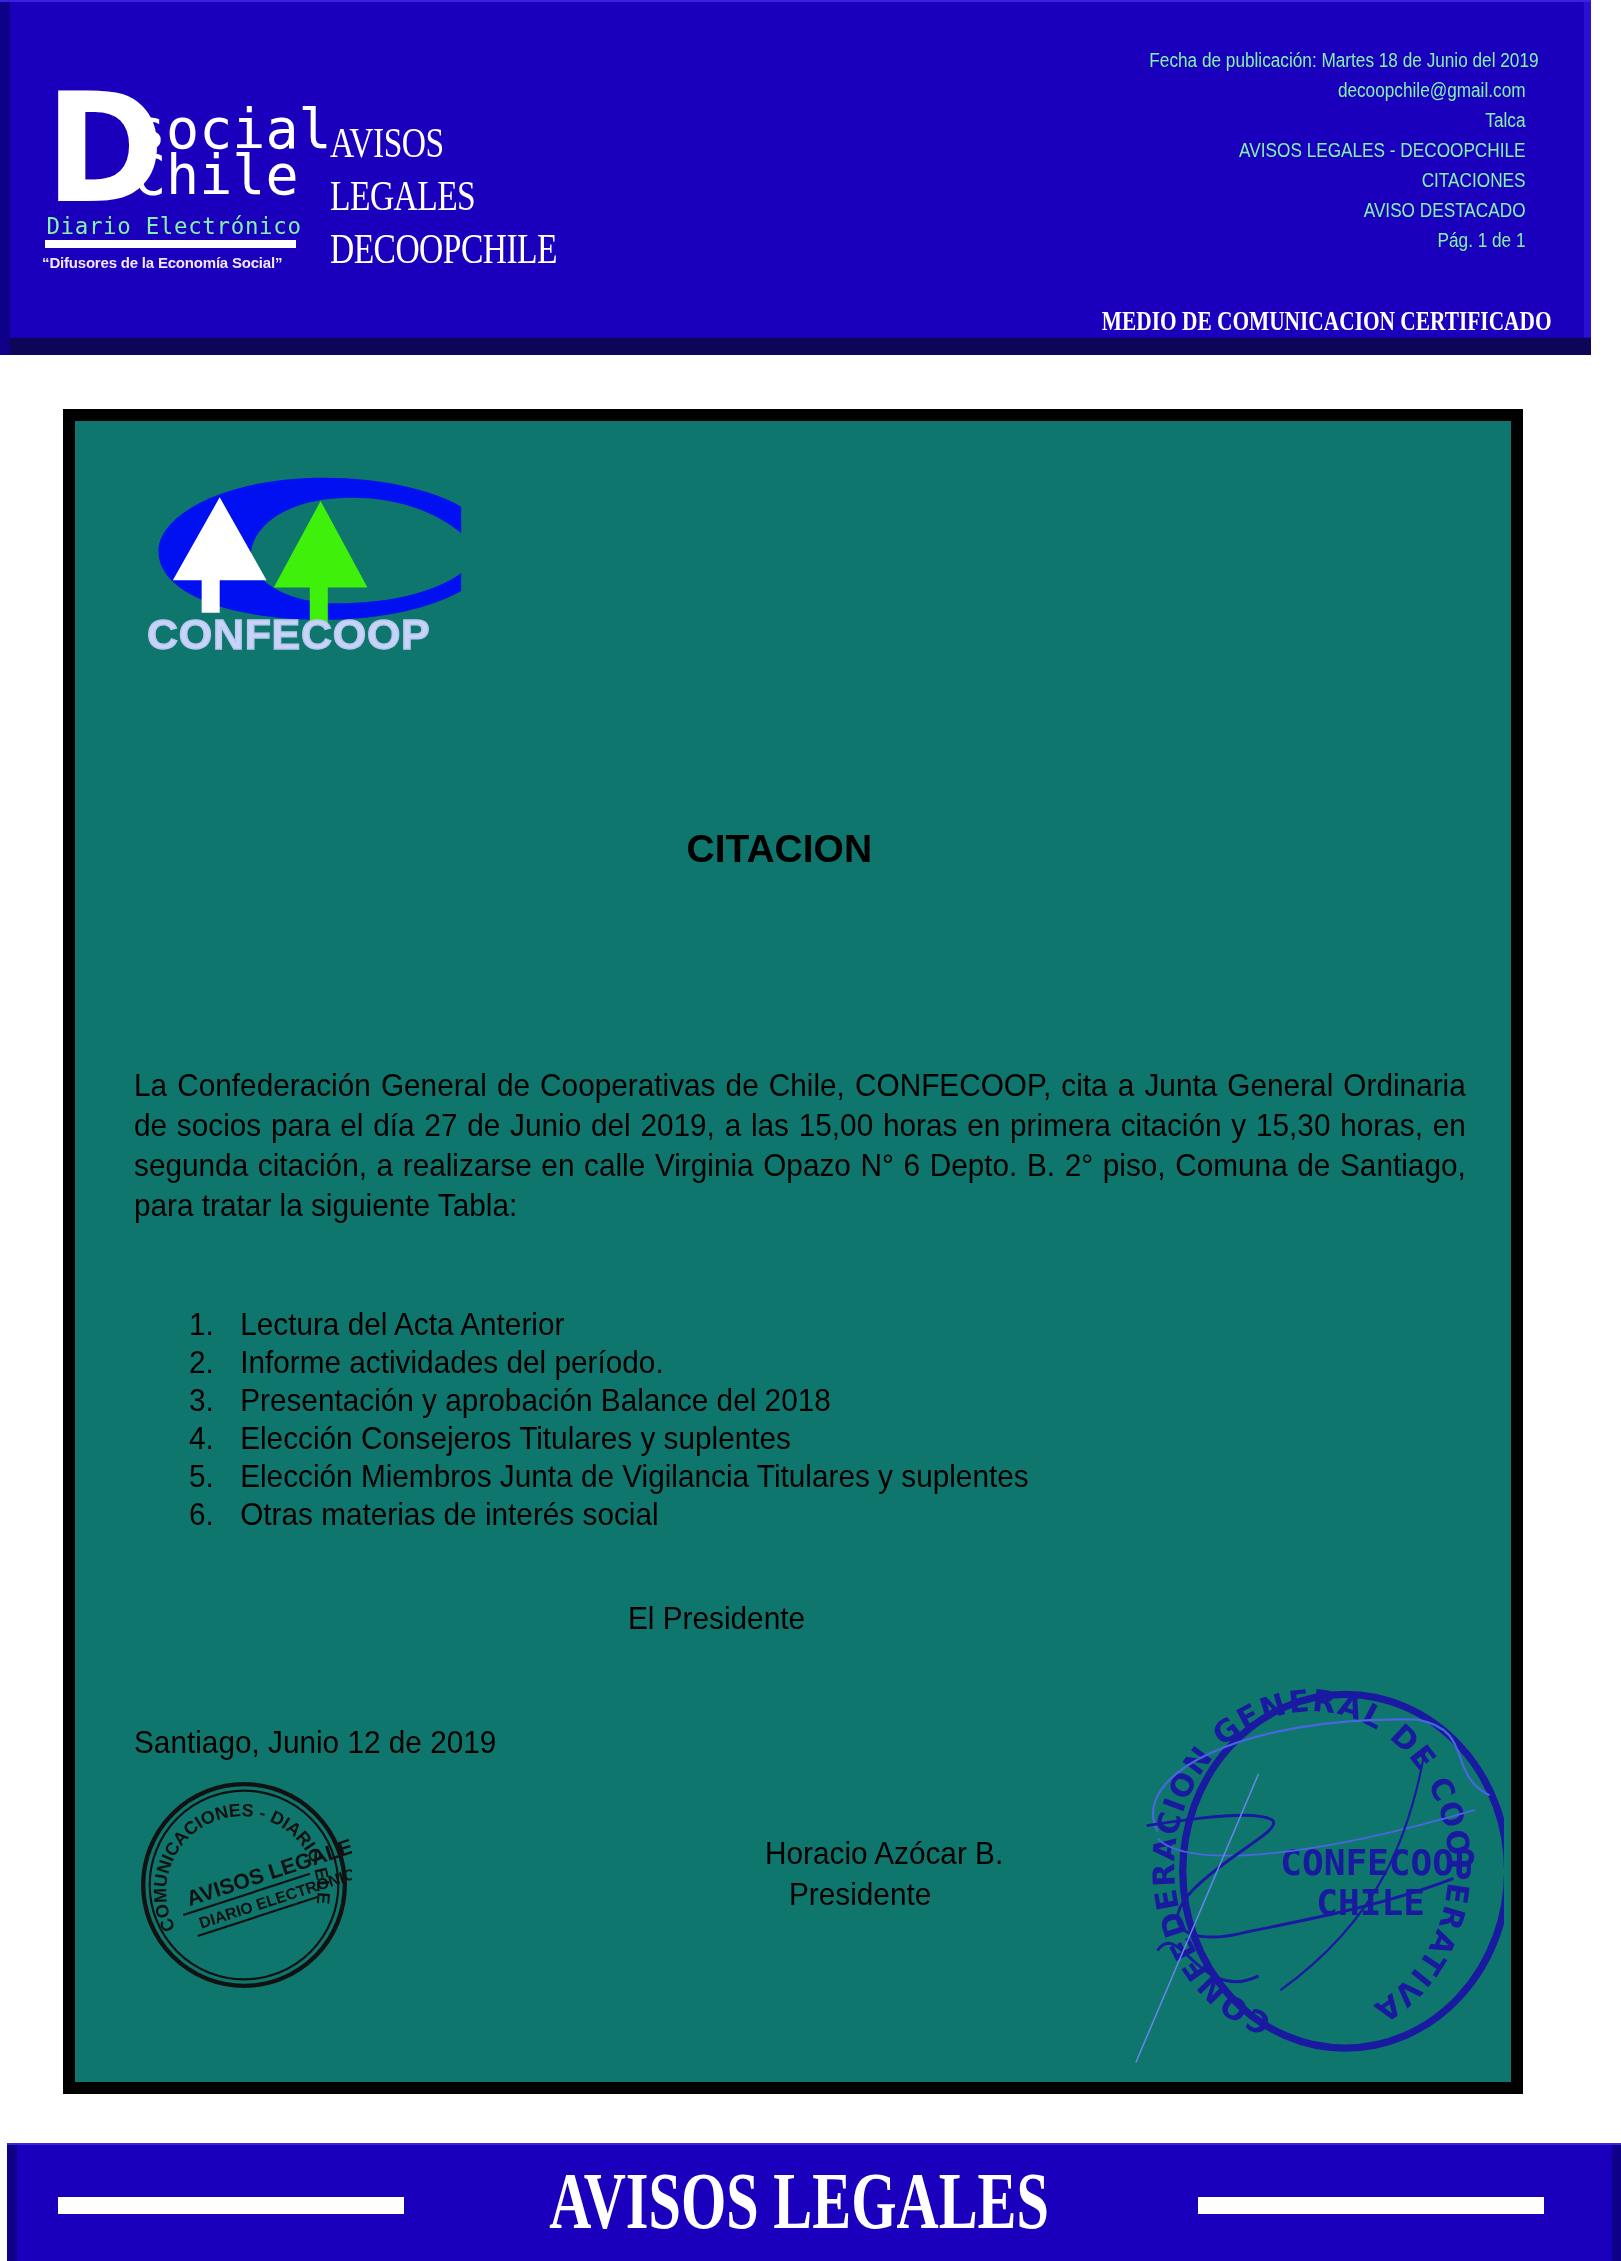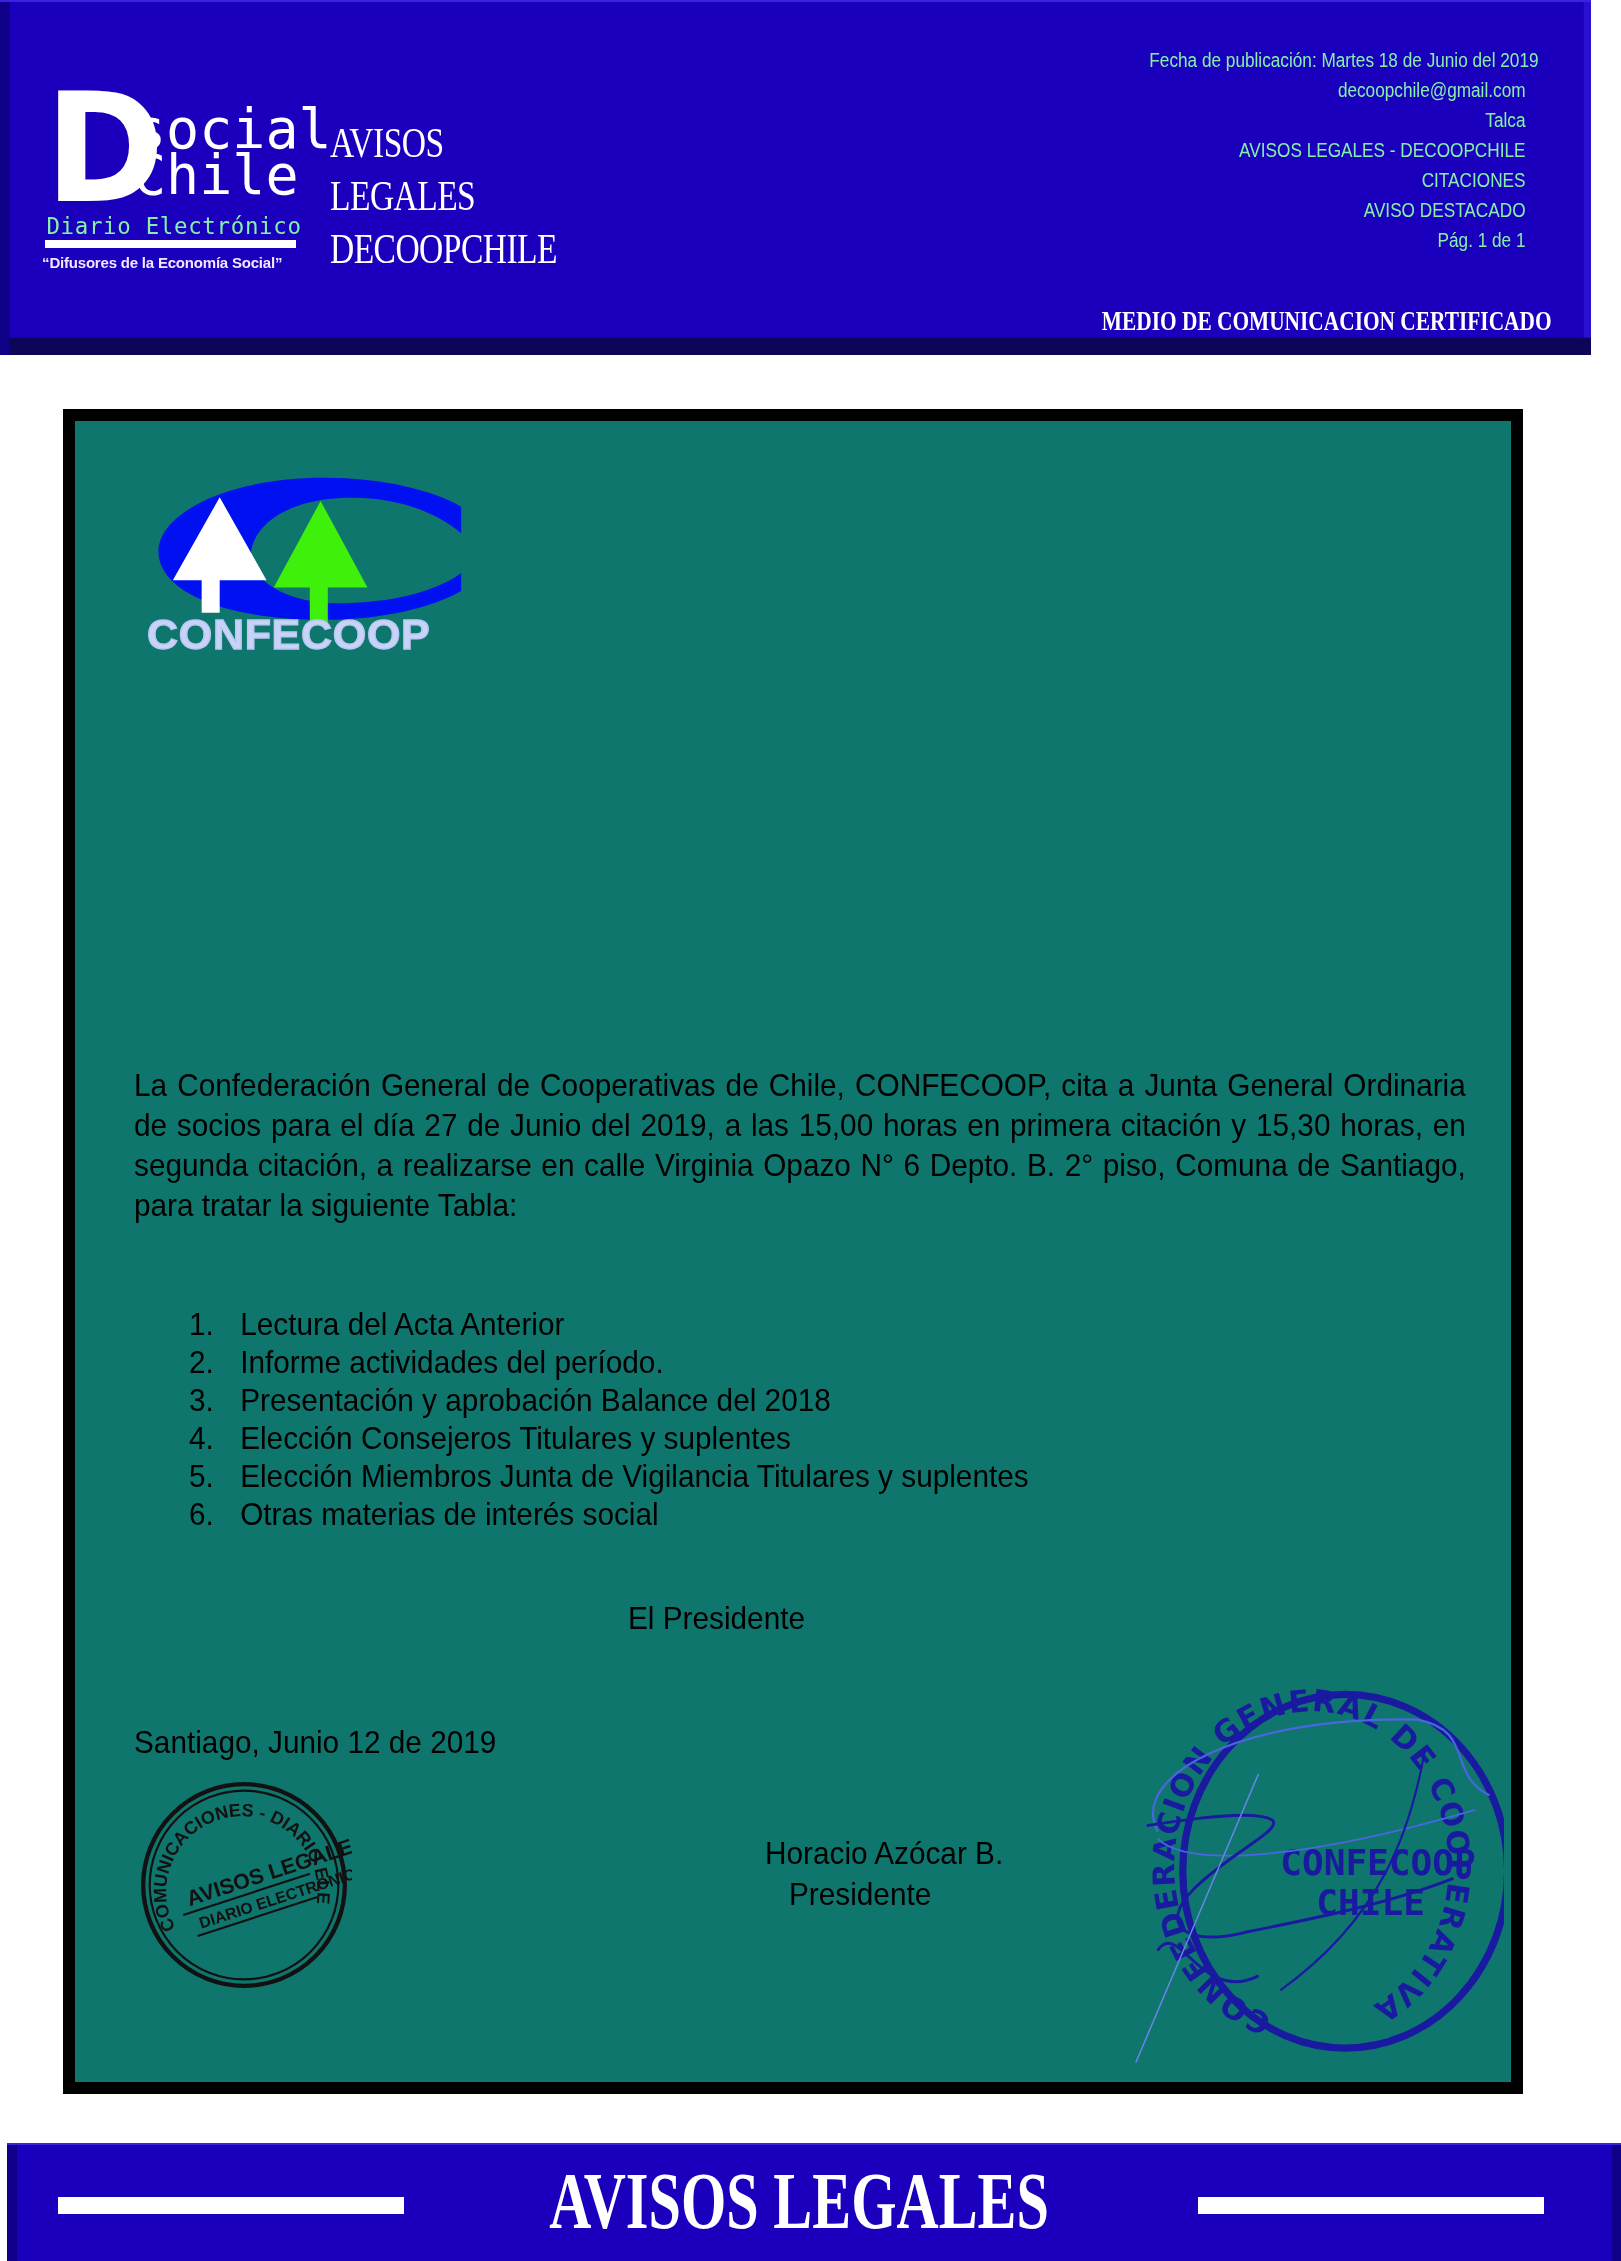--- a/index.html
+++ b/index.html
@@ -99,20 +99,21 @@
   <svg class="confecoop-logo" viewBox="0 0 480 280">
 
     <path d="M440 48 C400 25 330 8 250 8 C110 8 20 60 20 110 C20 165 110 205 250 205 C330 205 400 188 440 165 L440 140 C400 170 330 182 270 182 C210 182 165 160 150 130 C140 95 170 50 250 38 C330 28 400 50 440 85 Z" fill="#0010f0"></path>
 
     <polygon points="105,35 40,150 80,150 80,195 105,195 105,150 170,150" fill="#ffffff"></polygon>
 
     <polygon points="245,40 180,160 230,160 230,210 255,210 255,160 310,160" fill="#3ef00a"></polygon>
   </svg>
   <div class="confecoop-word">CONFECOOP</div>
 
+  <h1 class="doc-title"><span>CITACION</span></h1>
 
   <p class="body-para" style="margin:0;">La Confederación General de Cooperativas de Chile, CONFECOOP,   cita a Junta General Ordinaria de socios para el día 27 de Junio del 2019, a las 15,00 horas en primera citación y 15,30 horas, en segunda citación, a realizarse en calle Virginia Opazo N° 6 Depto. B. 2° piso, Comuna de Santiago,  para tratar la siguiente Tabla:</p>
 
   <div class="agenda">
     <div class="agenda-item">
       <span class="agenda-num">1.</span>
       <span>Lectura del Acta Anterior</span>
     </div>
     <div class="agenda-item">
       <span class="agenda-num">2.</span>

